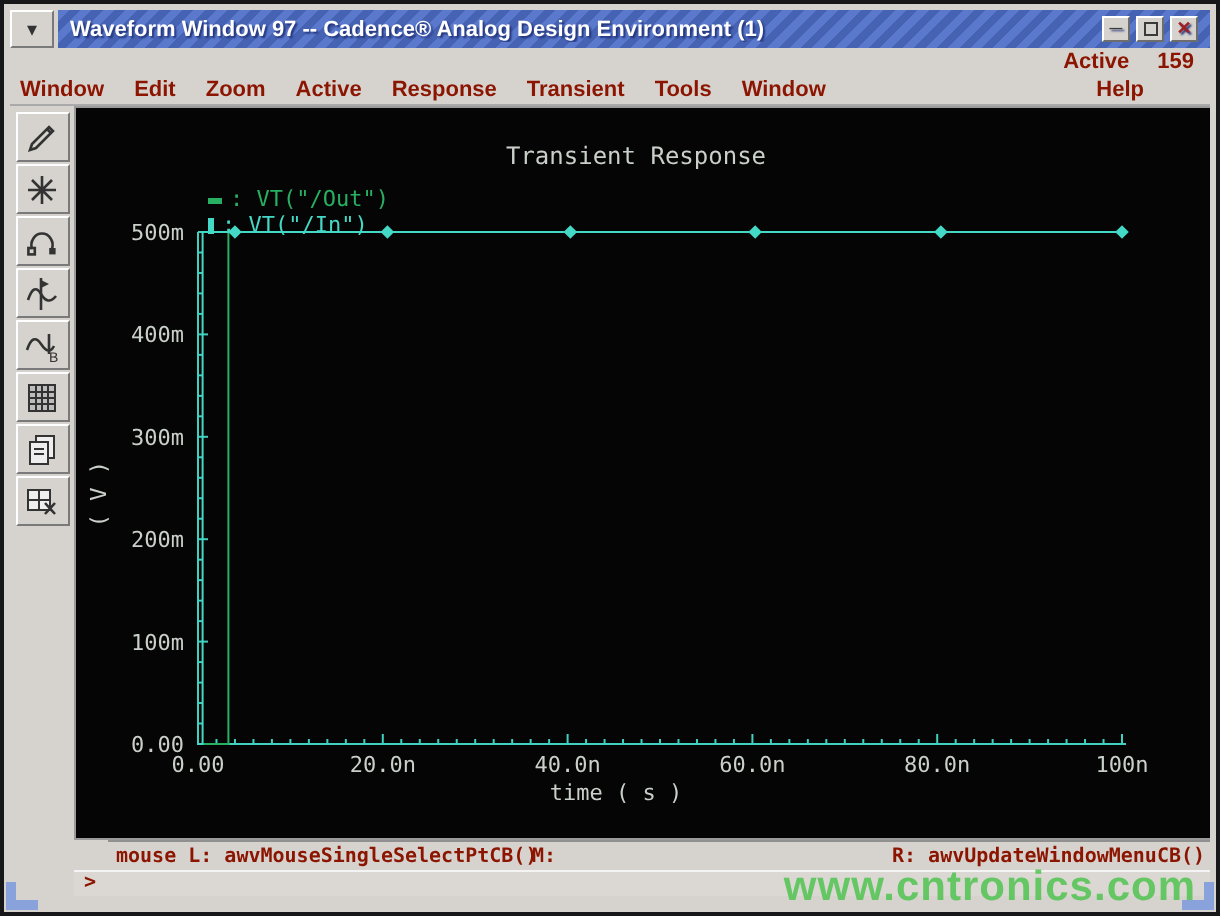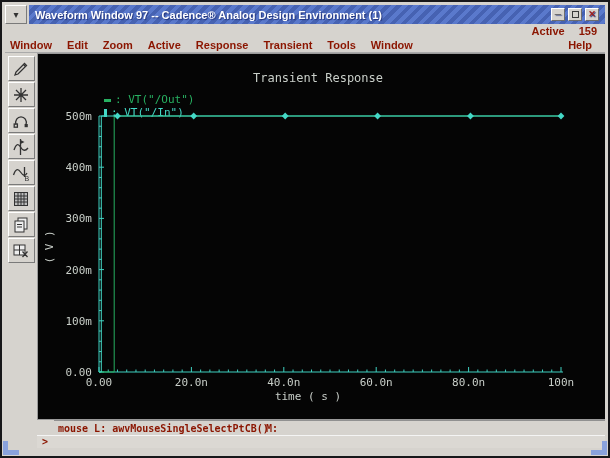--- a/index.html
+++ b/index.html
@@ -33,21 +33,21 @@
   .active-row{
     height:13px;display:flex;justify-content:flex-end;align-items:center;
     gap:14px;padding-right:8px;color:#8b1500;font-size:11px;font-weight:bold;
   }
   .menu-row{
     height:16px;display:flex;align-items:center;padding:0 5px;
     color:#8b1500;font-size:11px;font-weight:bold;border-bottom:1px solid #aaa;
   }
   #menu-items{display:flex;gap:15px;}
   .menu-item{cursor:default;}
-  .help-item{margin-left:auto;margin-right:8px;}
+  .help-item{margin-left:auto;margin-right:28px;}
   
   .main-row{display:flex;height:367px;}
   .toolbar{width:32px;display:flex;flex-direction:column;align-items:center;padding-top:3px;gap:1px;}
   .tool-btn{
     width:27px;height:25px;background:#d6d3ce;border:1px solid;
     border-color:#fff #7a7a7a #7a7a7a #fff;display:flex;align-items:center;
     justify-content:center;padding:0;
   }
   .tool-btn svg{display:block;}
   .canvas{
@@ -298,20 +298,22 @@
           <polygon points="339.586,58.6 342.986,62 339.586,65.4 336.18600000000004,62" fill="#44d8c6"></polygon>
           <polygon points="432.44800000000004,58.6 435.848,62 432.44800000000004,65.4 429.04800000000006,62" fill="#44d8c6"></polygon>
           <polygon points="523,58.6 526.4,62 523,65.4 519.6,62" fill="#44d8c6"></polygon>
         </svg>
       </div>
   </div>
 
   <div class="status-row">
     <span class="status-left">mouse L: awvMouseSingleSelectPtCB()</span>
     <span class="status-mid">M:</span>
+    <span class="status-right">R: awvUpdateWindowMenuCB()</span>
   </div>
   <div class="prompt-row">
     <span>&gt;</span>
   </div>
 
   <div class="corner bl"></div>
   <div class="corner br"></div>
+  <div class="watermark">www.cntronics.com</div>
 </div>
 
 </body></html>

